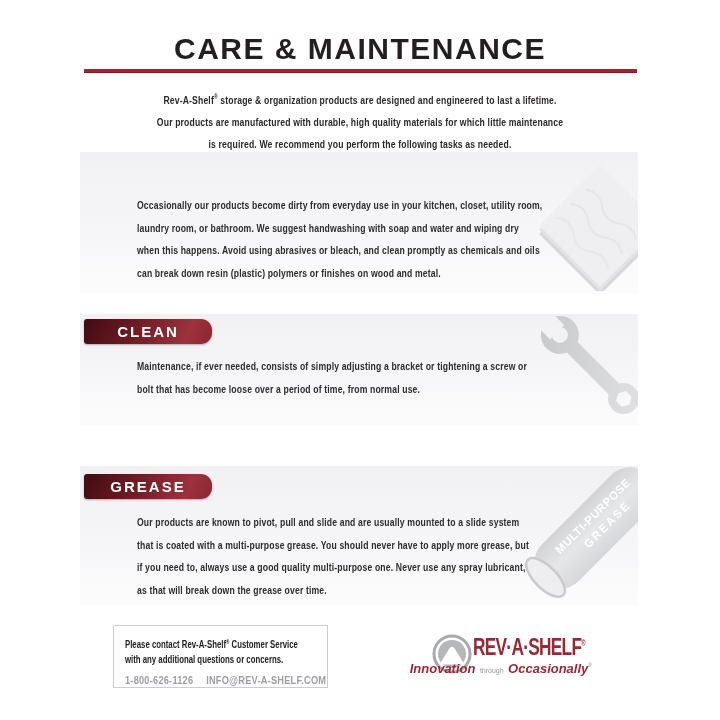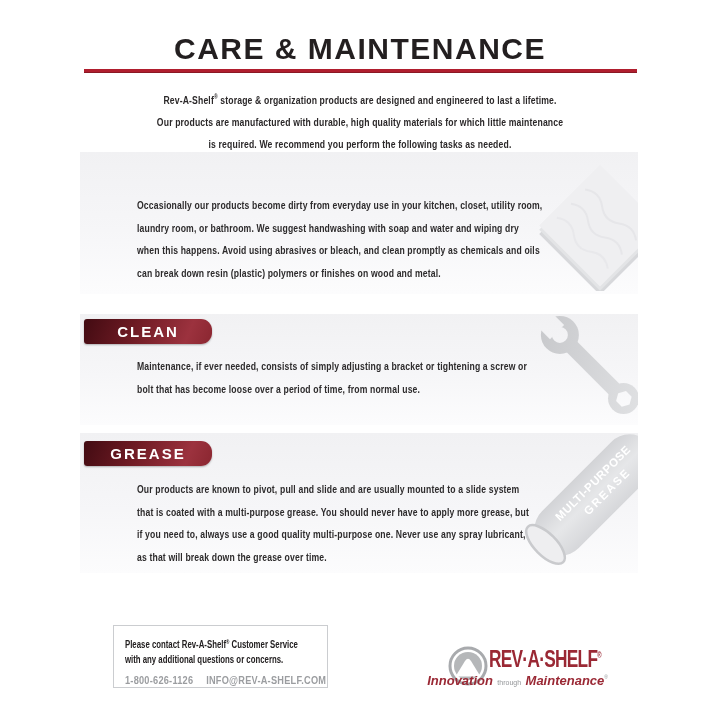--- a/index.html
+++ b/index.html
@@ -16,21 +16,21 @@
            transform:scaleX(0.75); transform-origin:360px 0;
            font-size:11.5px; font-weight:700; color:#2b2829; }
   .intro .iline { text-align:center; line-height:22px; letter-spacing:0.2px; }
   sup.reg { font-size:58%; vertical-align:super; }
 
   
   .panel { position:absolute; left:80px; width:558px; overflow:hidden;
            background:linear-gradient(180deg,#f1f1f3 0%, #f6f6f8 55%, #fcfcfd 100%); }
   #panel-wipe   { top:152px; height:142px; }
   #panel-adjust { top:314px; height:111px; }
-  #panel-grease { top:433px; height:140px; }
+  #panel-grease { top:466px; height:140px; }
 
   .banner { position:absolute; left:4px; height:25px; line-height:25px; text-align:center;
             color:#ffffff; font-weight:700; font-size:15px; letter-spacing:2px;
             border-radius:3px 11px 11px 3px;
             background:linear-gradient(112deg,#420b12 0%, #6d1a23 38%, #9c323e 80%, #8a2630 100%);
             box-shadow:0 1px 2px rgba(0,0,0,0.28); }
   #panel-wipe   .banner { top:9px; width:133px; }
   #panel-adjust .banner { top:5px; width:128px; }
   #panel-grease .banner { top:8px; width:128px; }
 
@@ -49,21 +49,21 @@
   
   .contact-box { position:absolute; left:113px; top:625px; width:215px; height:63px;
                  border:1px solid #cbcdd0; background:#ffffff; padding:9px 0 0 11px; }
   .contact-head { transform:scaleX(0.78); transform-origin:0 0;
                   font-size:10px; font-weight:700; color:#232021; line-height:14.5px; white-space:nowrap; }
   .contact-line { margin-top:5px; display:flex; align-items:center; gap:8px;
                   transform:scaleX(0.8); transform-origin:0 0; white-space:nowrap; }
   .contact-phone, .contact-email { font-size:11.5px; font-weight:700; color:#9b9da0; letter-spacing:0.3px; }
   .contact-div { width:1px; height:15px; background:#c4343c; }
 
-  .logo-block { position:absolute; left:448px; top:633px; width:162px; height:42px;margin-top:12px; }
+  .logo-block { position:absolute; left:432px; top:633px; width:162px; height:42px; }
   .logo-mark { position:absolute; left:0; top:1px; }
   .wordmark { position:absolute; left:41px; top:0; font-size:24px; font-weight:700;
               color:#9a2834; letter-spacing:-1px; white-space:nowrap;
               transform:scaleX(0.72); transform-origin:0 0; }
   .wordmark sup.reg { font-size:34%; }
   .tagline { position:absolute; right:2px; top:26px; white-space:nowrap; }
   .tag-red { color:#9a2834; font-size:13px; font-weight:700; font-style:italic; }
   .tag-gray { color:#939598; font-size:7px; font-weight:400; }
   .tagline sup.reg { font-size:5px; color:#939598; }
   .website { position:absolute; left:448px; top:681px; width:162px; text-align:right;
@@ -170,18 +170,18 @@
   <div class="logo-block">
     <svg class="logo-mark" width="40" height="40" viewBox="0 0 40 40">
       <circle cx="20" cy="20" r="18" fill="#ffffff" stroke="#a8aaad" stroke-width="3"></circle>
       <circle cx="20" cy="20" r="14" fill="#b5b7b9"></circle>
       <path d="M7.5 30.5 L17 15 Q20 10.5 23 15 L32.5 30.5 Z" fill="#ffffff"></path>
     </svg>
     <div class="wordmark"><span>REV·A·SHELF</span><sup class="reg">®</sup></div>
     <div class="tagline">
       <span class="tag-red">Innovation</span>
       <span class="tag-gray">through</span>
-      <span class="tag-red">Maintenance</span><sup class="reg">®</sup>
+      <span class="tag-red">Occasionally</span><sup class="reg">®</sup>
     </div>
   </div>
   <div class="website">rev-a-shelf.com</div>
 
 </div>
 
 </body></html>

